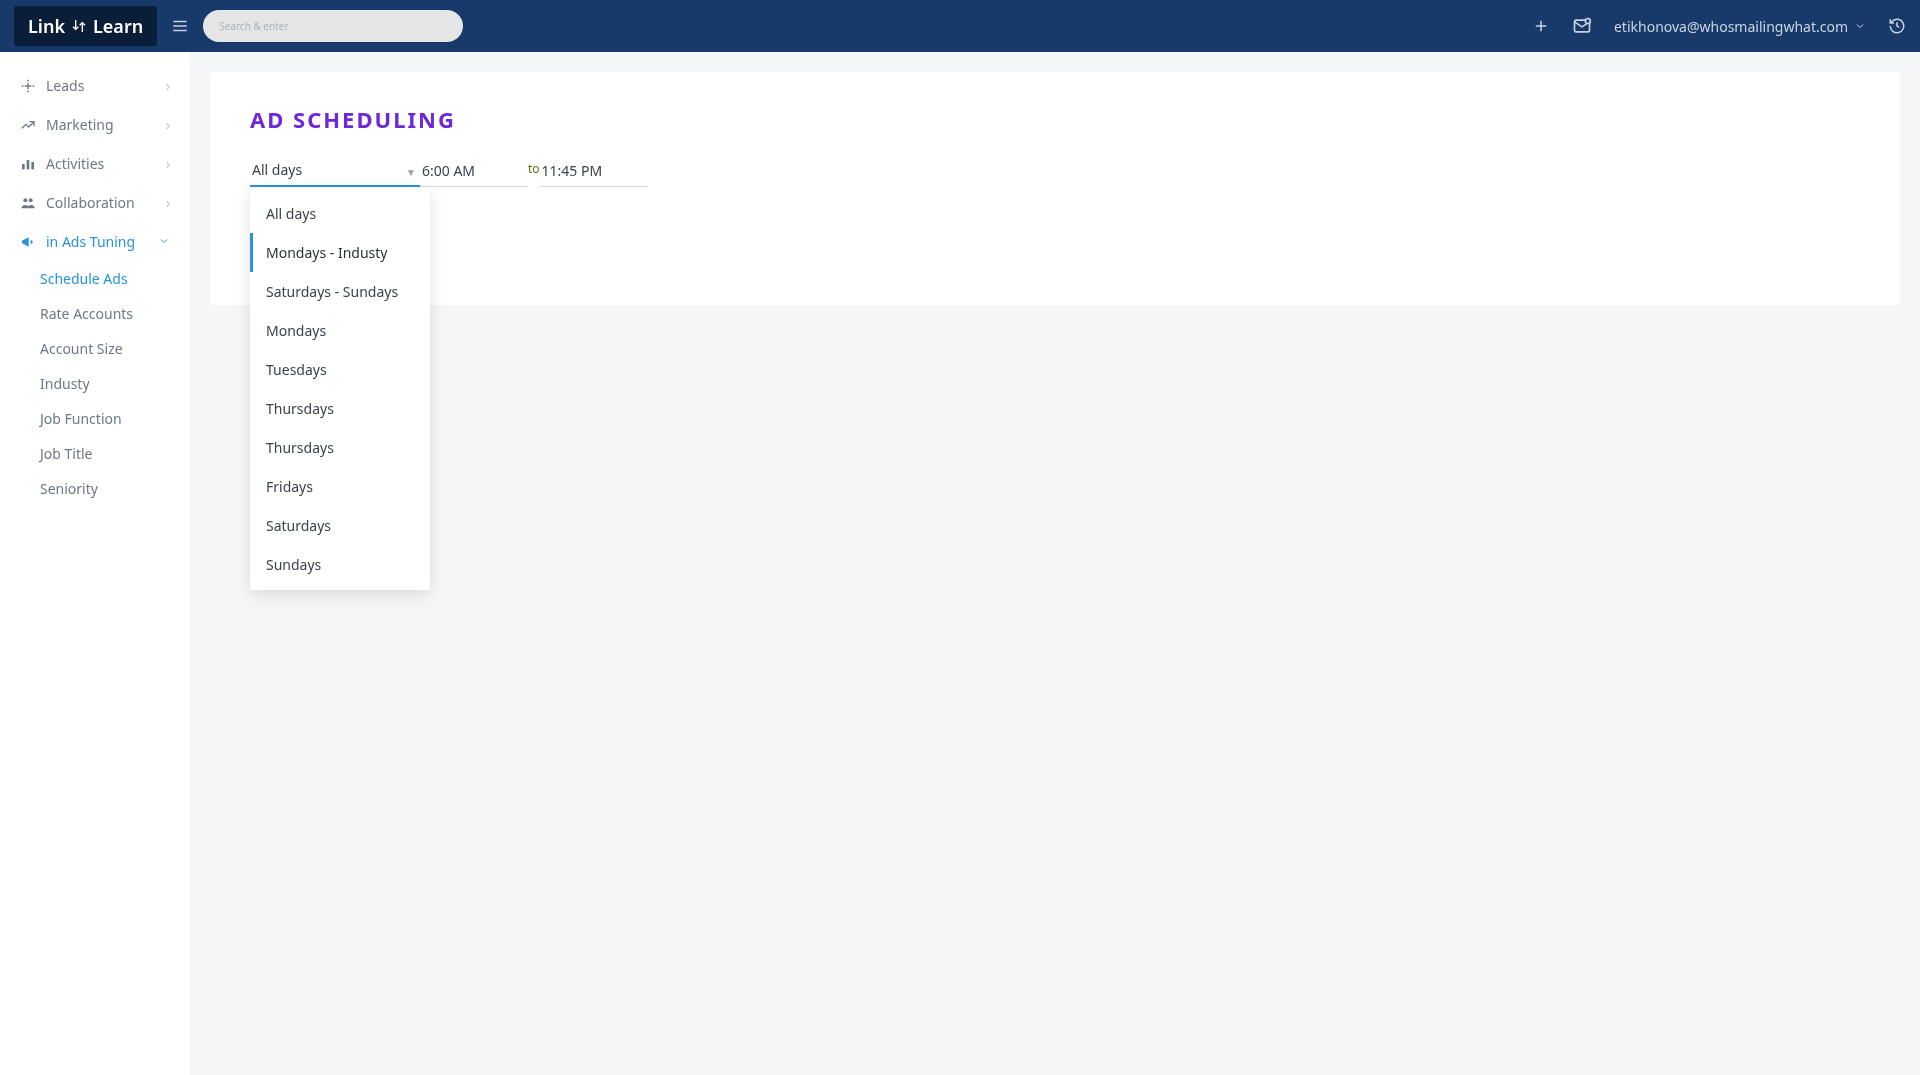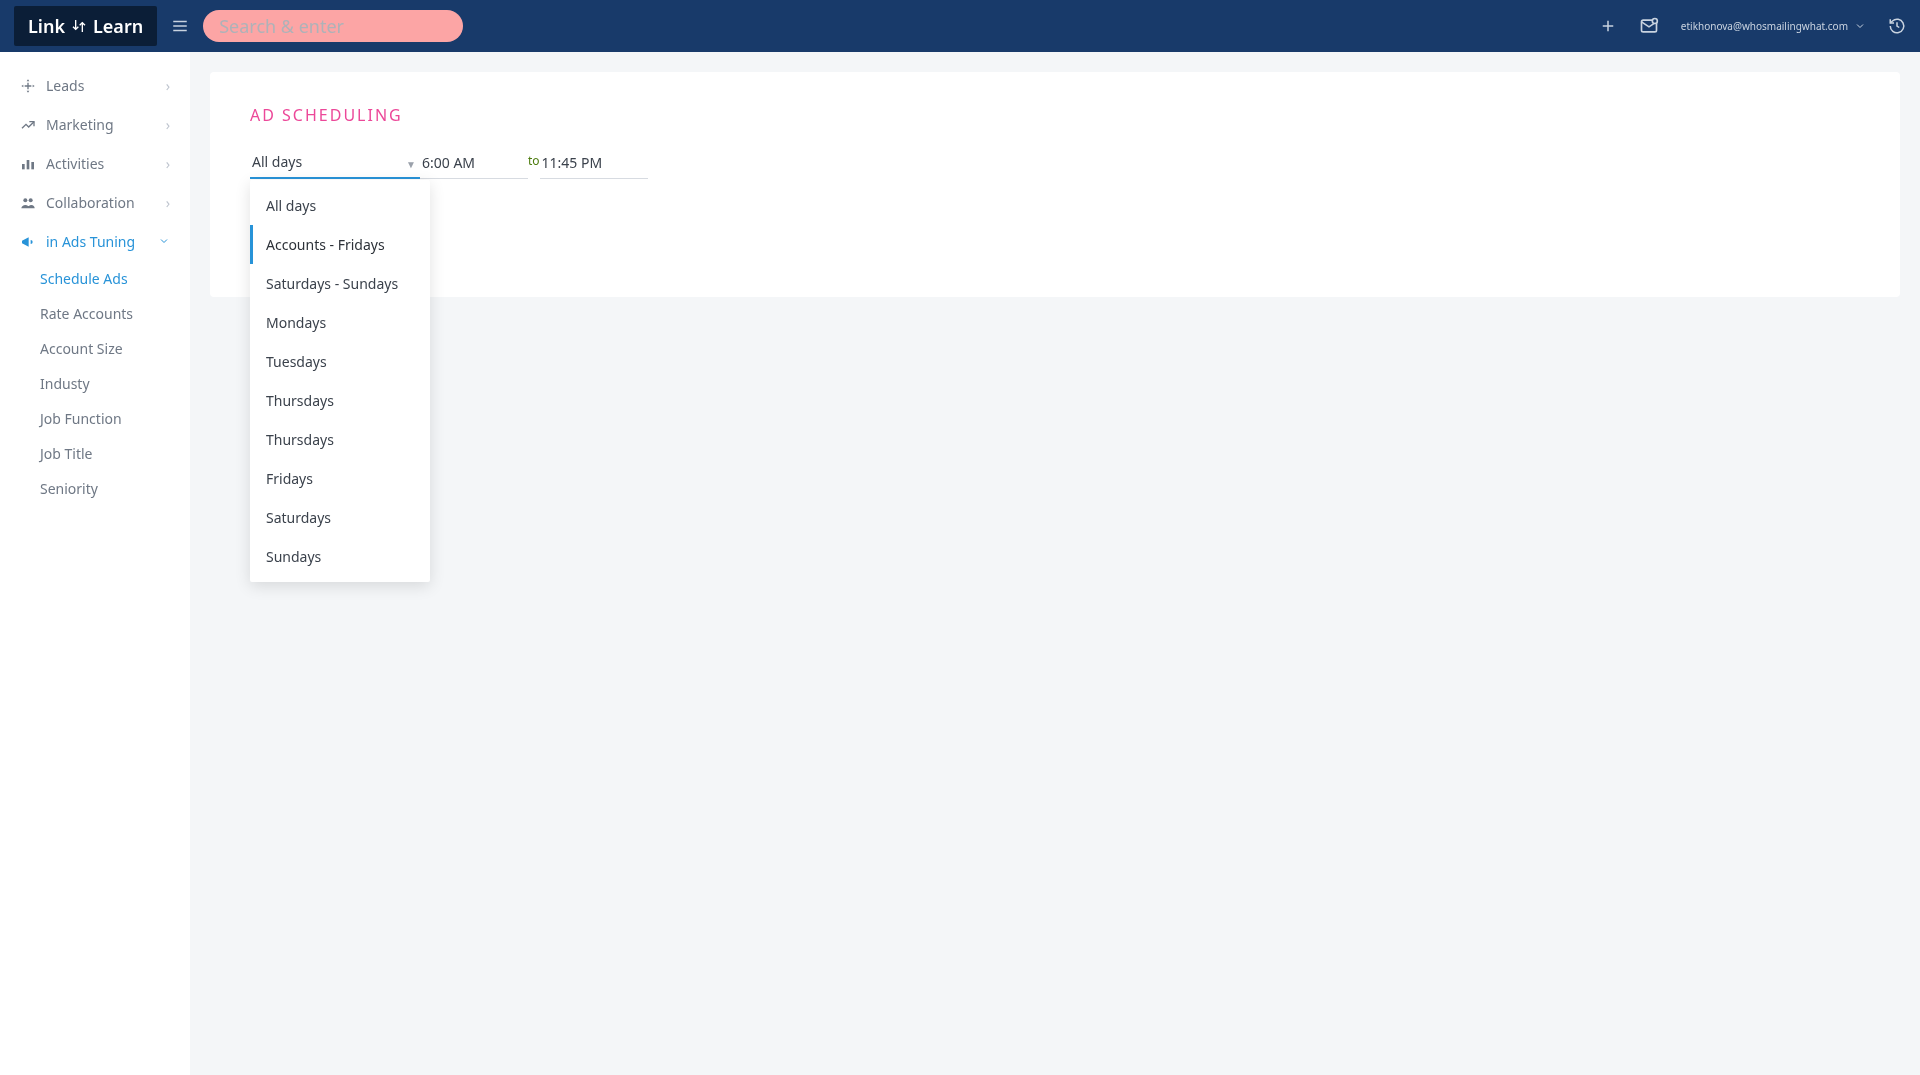--- a/index.html
+++ b/index.html
@@ -2,37 +2,37 @@
 <html><head>
 <meta charset="utf-8">
 <style>
 *{box-sizing:border-box;margin:0;padding:0;font-family:system-ui,-apple-system,Segoe UI,Roboto,Helvetica,Arial,sans-serif}
 html,body{height:100%}
 body{background:#f4f6f8;color:#333}
 .topbar{background:#183a6a;height:52px;display:flex;align-items:center;padding:0 14px;gap:14px}
 .logo{background:#0b1e37;color:#fff;padding:8px 14px;font-size:18px;font-weight:600;display:flex;align-items:center;gap:6px;border-radius:2px}
 .logo .arrow-ico{display:inline-flex;align-items:center}
 .hamburger{color:#c9d3e0;cursor:pointer;display:flex;align-items:center}
-.search{background:#fca5a5;border:none;border-radius:20px;height:32px;width:260px;padding:0 16px;font-size:18px;color:#666;outline:none}
+.search{background:#e5e5e5;border:none;border-radius:20px;height:32px;width:260px;padding:0 16px;font-size:10px;color:#666;outline:none}
 .search::placeholder{color:#aeb2b8}
 .top-right{margin-left:auto;display:flex;align-items:center;gap:22px;color:#c9d3e0}
 .top-right .ico{cursor:pointer;display:flex;align-items:center}
-.user{display:flex;align-items:center;gap:6px;font-size:10px;cursor:pointer}
+.user{display:flex;align-items:center;gap:6px;font-size:14px;cursor:pointer}
 .layout{display:flex;min-height:calc(100% - 52px)}
 .sidebar{width:190px;background:#fff;padding:14px 0}
 .nav-item{display:flex;align-items:center;gap:10px;padding:10px 20px;color:#6f7885;font-size:14px;cursor:pointer}
 .nav-item svg{flex-shrink:0}
 .nav-item .chev{margin-left:auto;color:#bfc5cf}
 .nav-item.active{color:#2893d8}
 .nav-item.active .chev{color:#2893d8}
 .sub-item{padding:8px 16px 8px 40px;color:#6f7885;font-size:14px;cursor:pointer}
 .sub-item.active{color:#2893d8}
 .content{flex:1;padding:20px}
 .panel{background:#fff;border-radius:4px;padding:32px 40px 40px;max-height:100%}
-h1{font-size:16px;letter-spacing:2px;color:#ec4899;font-weight:400;margin-bottom:22px}
+h1{font-size:22px;letter-spacing:2px;color:#6d28d9;font-weight:700;margin-bottom:22px}
 .radios{display:flex;gap:38px;padding-bottom:24px;border-bottom:1px solid #eceef1;margin-bottom:28px}
 .radio{display:flex;align-items:center;gap:8px;font-size:14px;font-weight:700;color:#2a2e35;cursor:pointer}
 .radio .circ{width:16px;height:16px;border:2px solid #b7bcc4;border-radius:50%;position:relative}
 .radio.selected .circ{border-color:#1a3d6e}
 .radio.selected .circ::after{content:"";position:absolute;inset:2px;background:#1a3d6e;border-radius:50%}
 .section-label{font-size:14px;font-weight:600;color:#3b424c;margin-bottom:28px}
 .row{display:flex;align-items:center;position:relative}
 .field{border:none;border-bottom:1px solid #d7dbe1;padding:4px 2px 6px;font-size:14px;color:#3b424c;background:transparent;outline:none}
 .field.sel{width:170px;border-bottom:2px solid #2893d8;cursor:pointer}
 .field.time{width:108px}
@@ -159,21 +159,21 @@
   <main class="content">
     <div class="panel">
       <h1>AD SCHEDULING</h1>
 
       <div class="row">
         <div class="sel-wrap">
           <div class="field sel">All days</div>
           <span class="caret">▼</span>
           <div class="dropdown">
             <div class="dd-item">All days</div>
-            <div class="dd-item hl">Accounts - Fridays</div>
+            <div class="dd-item hl">Mondays - Industy</div>
             <div class="dd-item">Saturdays - Sundays</div>
             <div class="dd-item">Mondays</div>
             <div class="dd-item">Tuesdays</div>
             <div class="dd-item">Thursdays</div>
             <div class="dd-item">Thursdays</div>
             <div class="dd-item">Fridays</div>
             <div class="dd-item">Saturdays</div>
             <div class="dd-item">Sundays</div>
           </div>
         </div>

